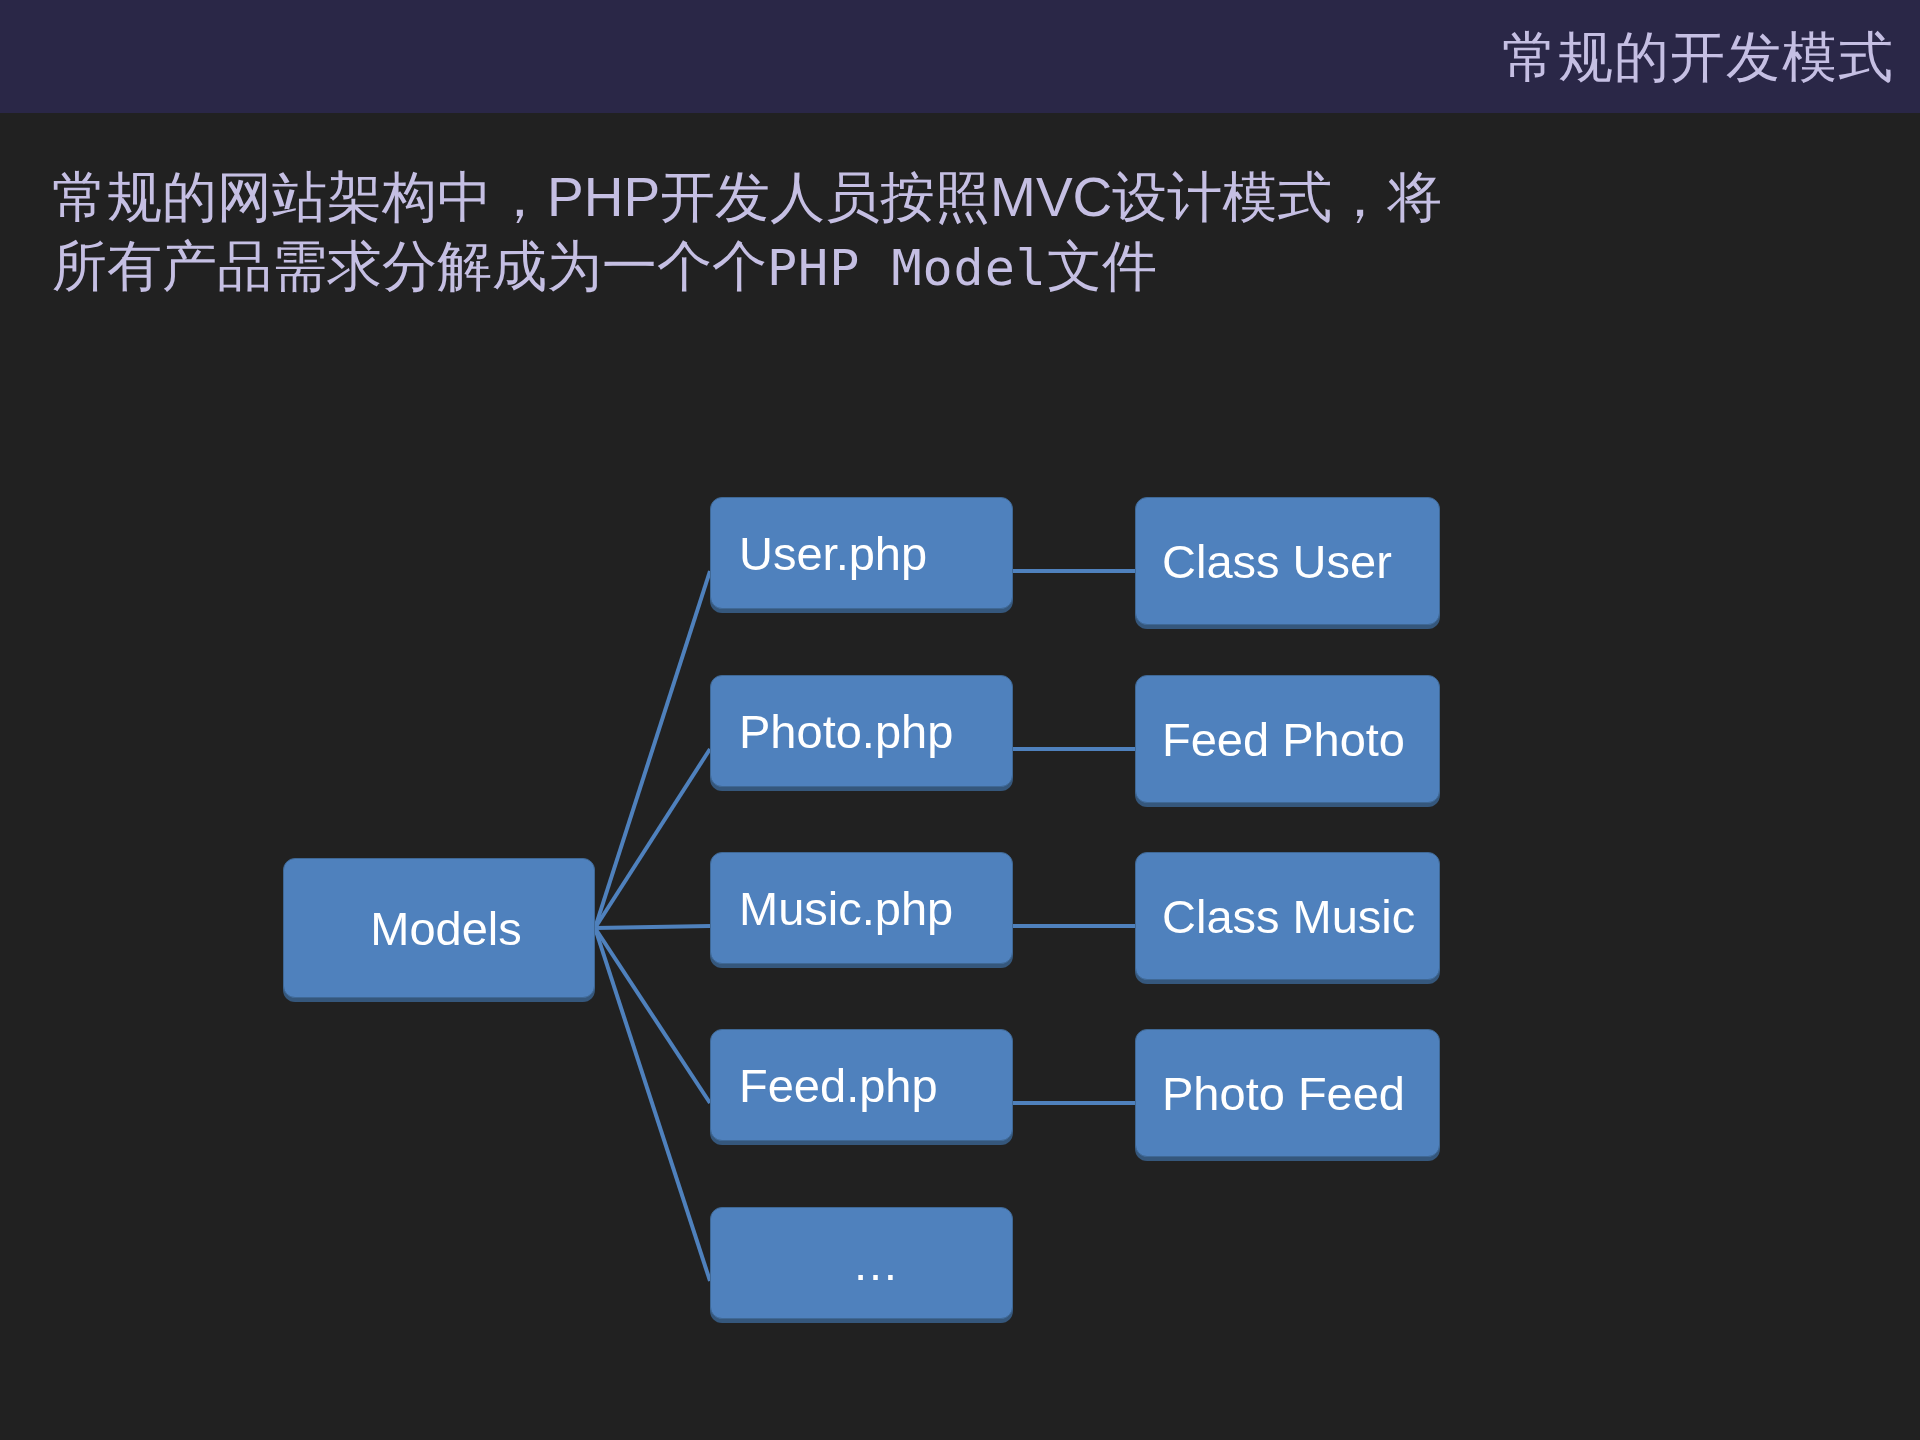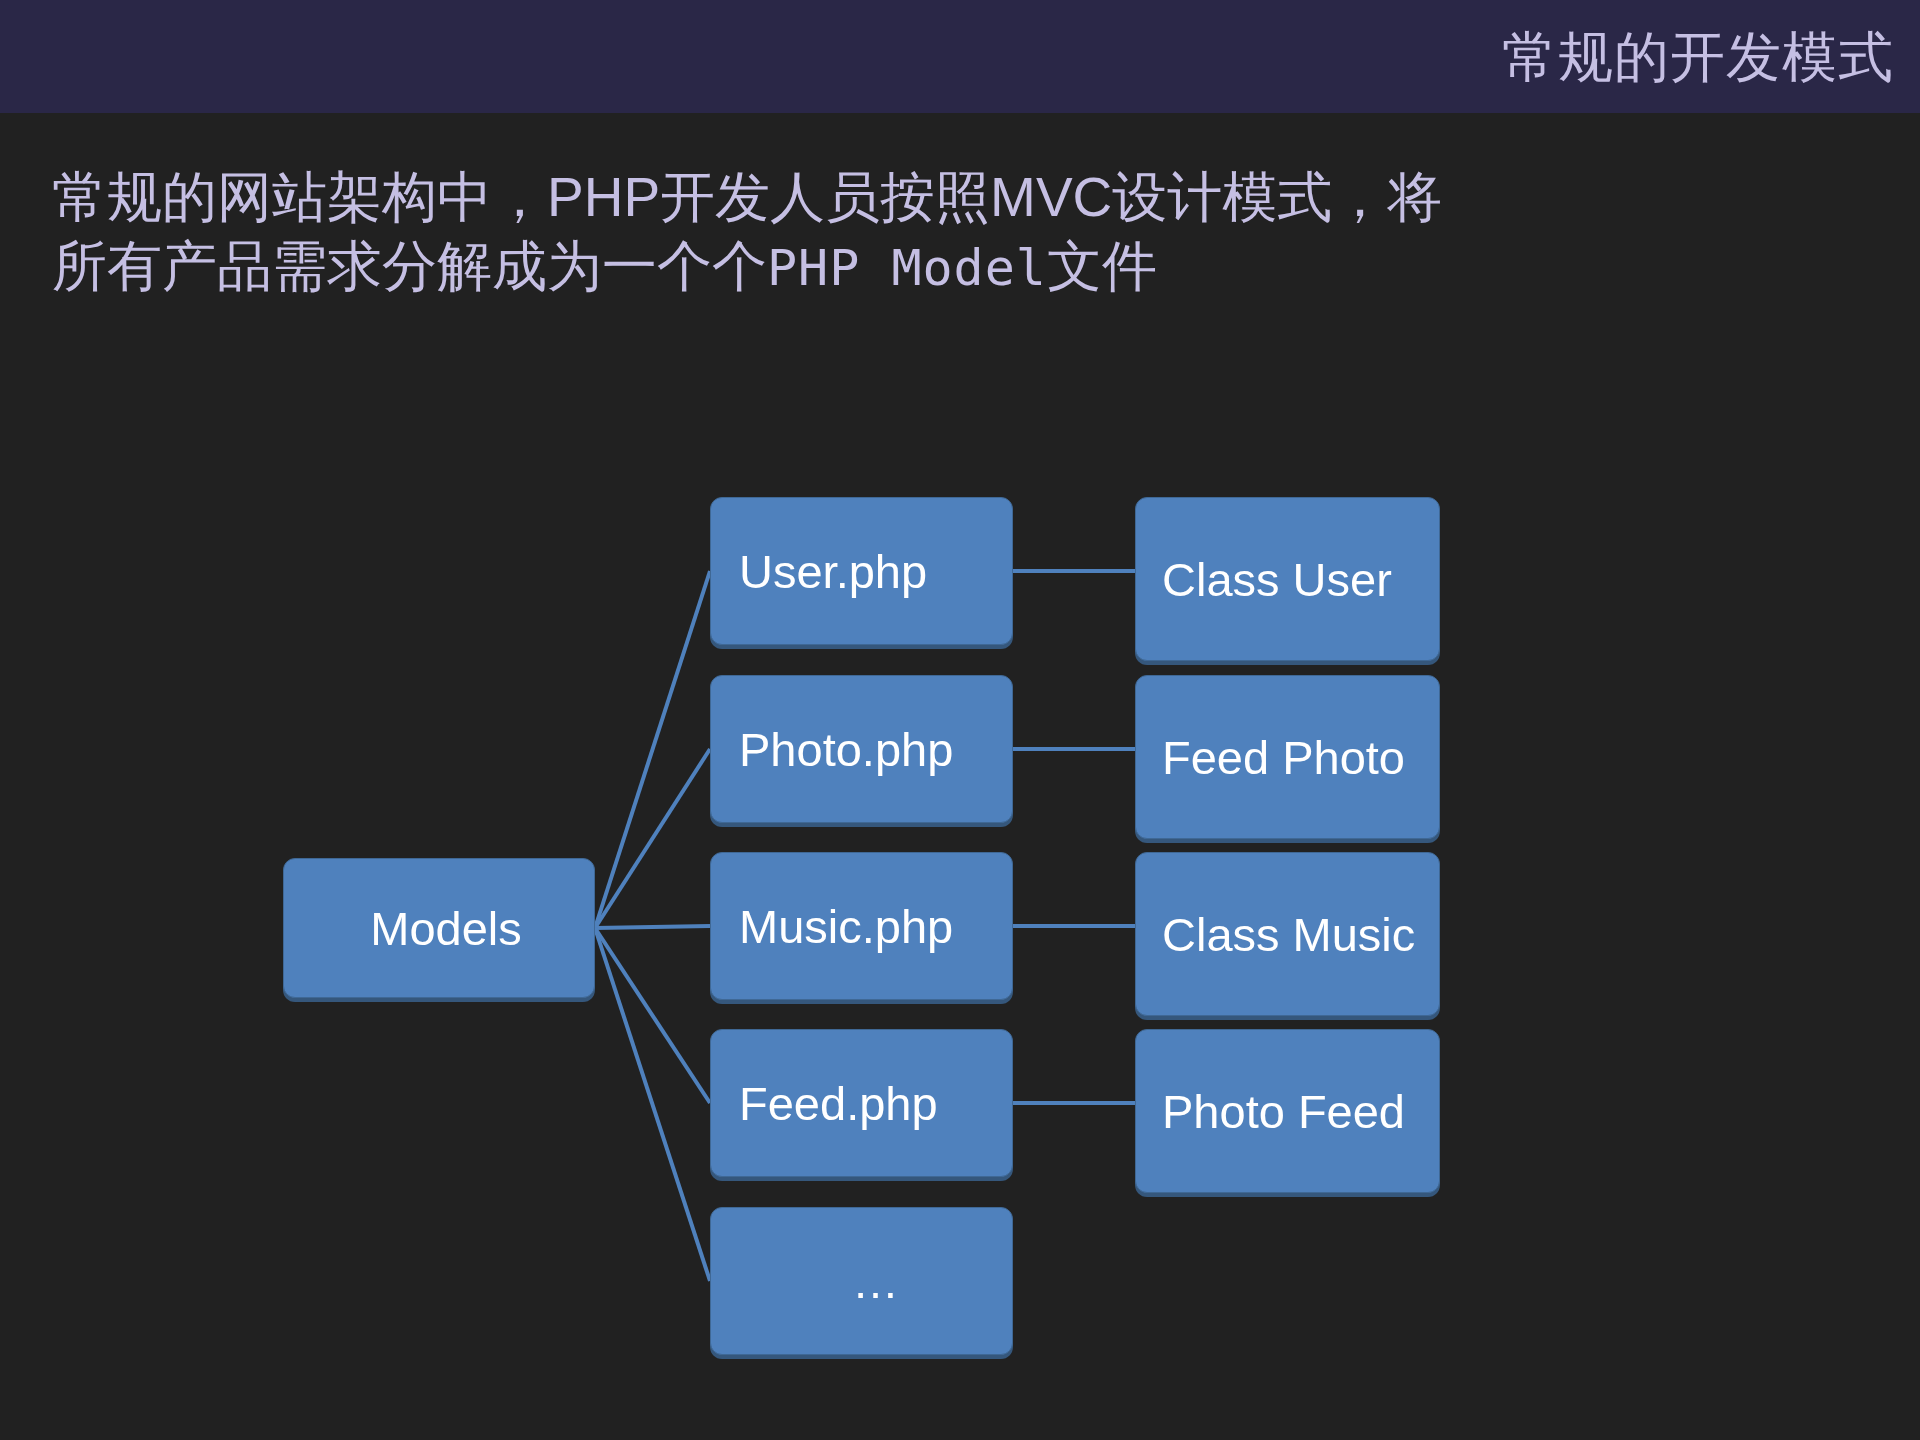--- a/index.html
+++ b/index.html
@@ -81,22 +81,22 @@
   .node .label { display: block; }
 
   
   .node.col-mid { padding-left: 28px; }
   .node.col-right { padding-left: 26px; }
   .node.col-root { justify-content: center; padding-left: 14px; }
   .node.dots { justify-content: center; font-size: 47px; }
 
   
   .col-root  { left: 283px; width: 312px; height: 140px; }
-  .col-mid   { left: 710px; width: 303px; height: 148px; }
-  .col-right { left: 1135px; width: 305px; height: 164px; }
+  .col-mid   { left: 710px; width: 303px; height: 112px; }
+  .col-right { left: 1135px; width: 305px; height: 128px; }
 
   .row-0 { top: 497px; }
   .row-1 { top: 675px; }
   .row-2 { top: 852px; }
   .row-3 { top: 1029px; }
   .row-4 { top: 1207px; }
 
   .col-root.root-pos { top: 858px; }
 </style>
 </head>

